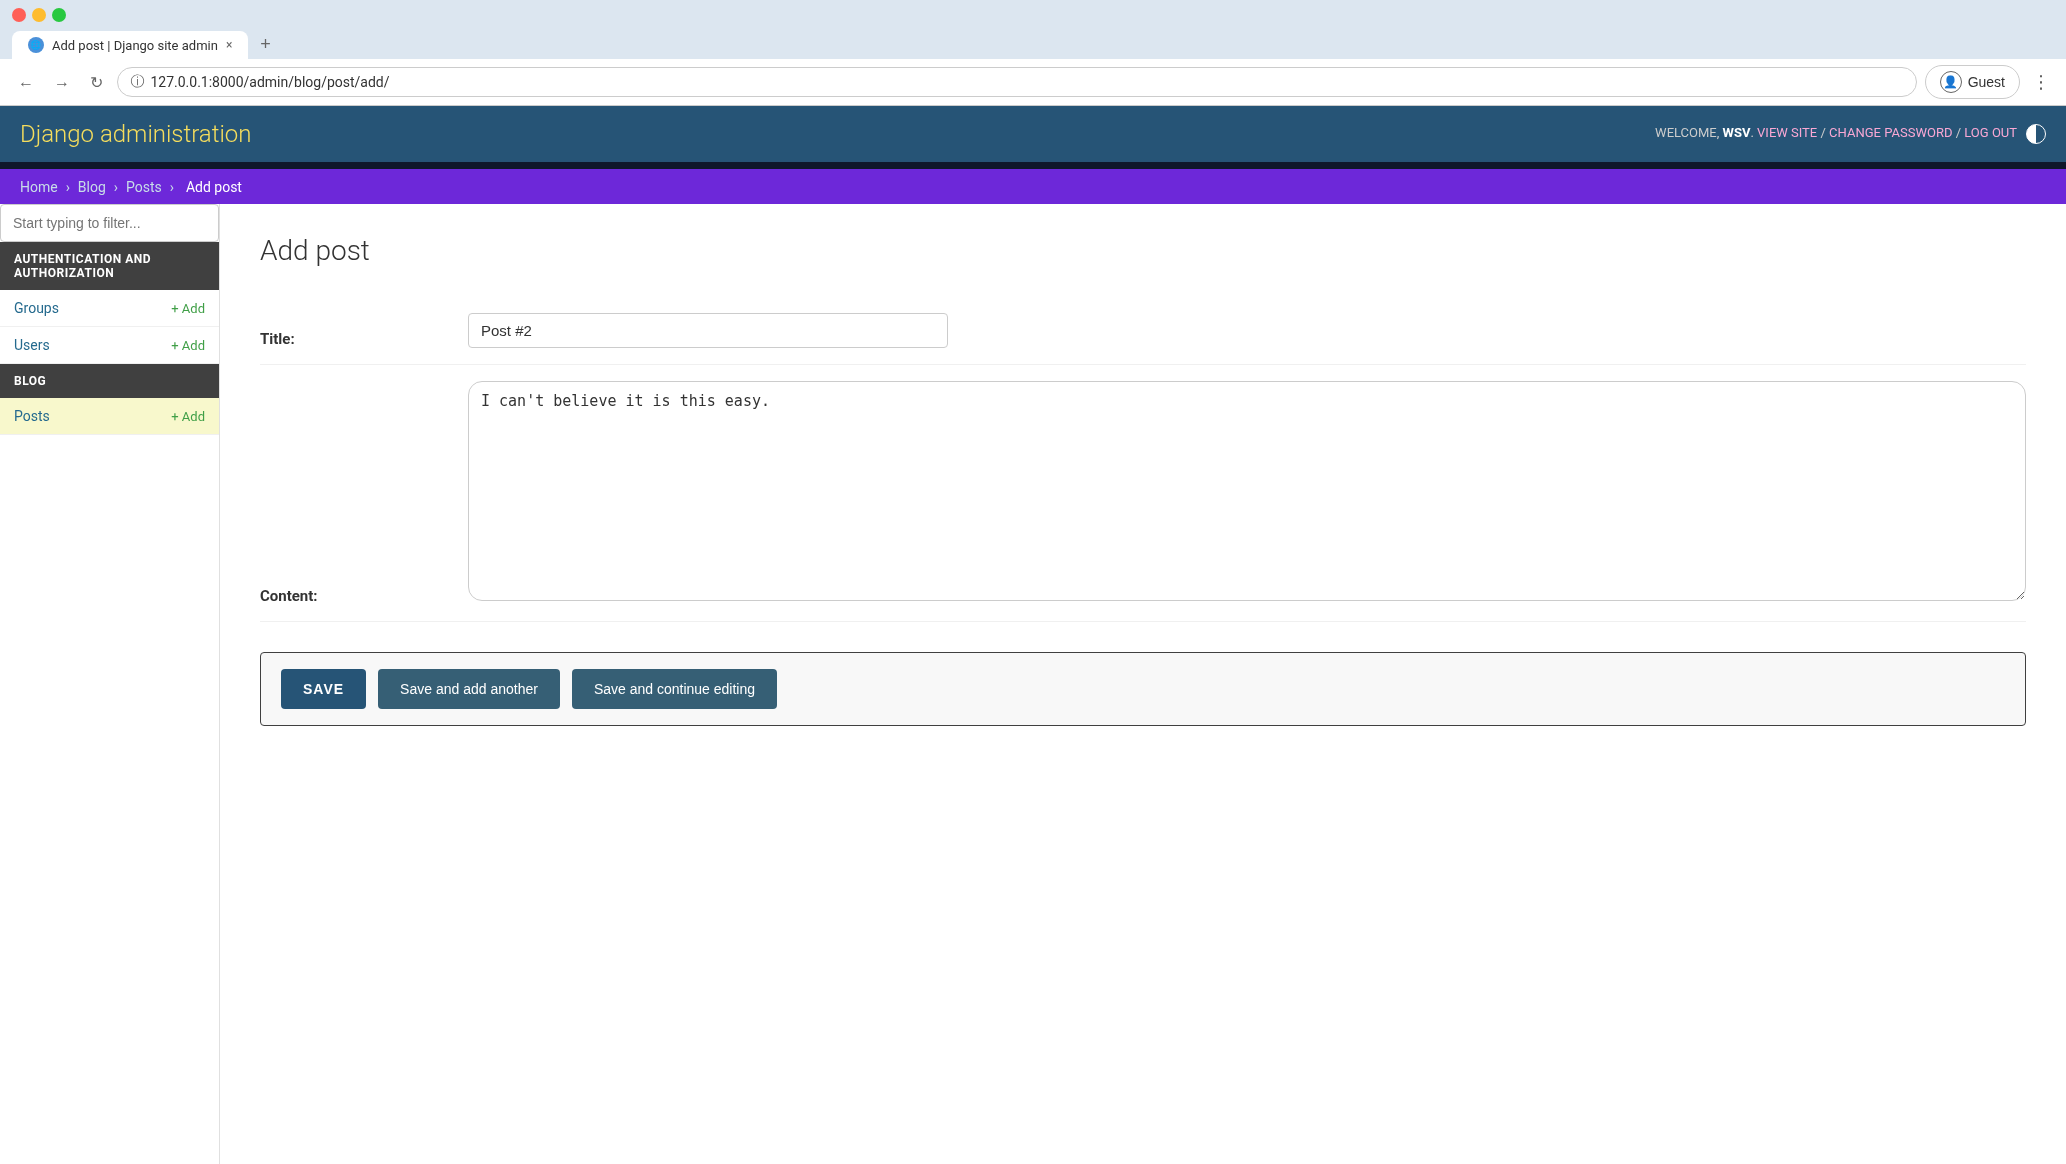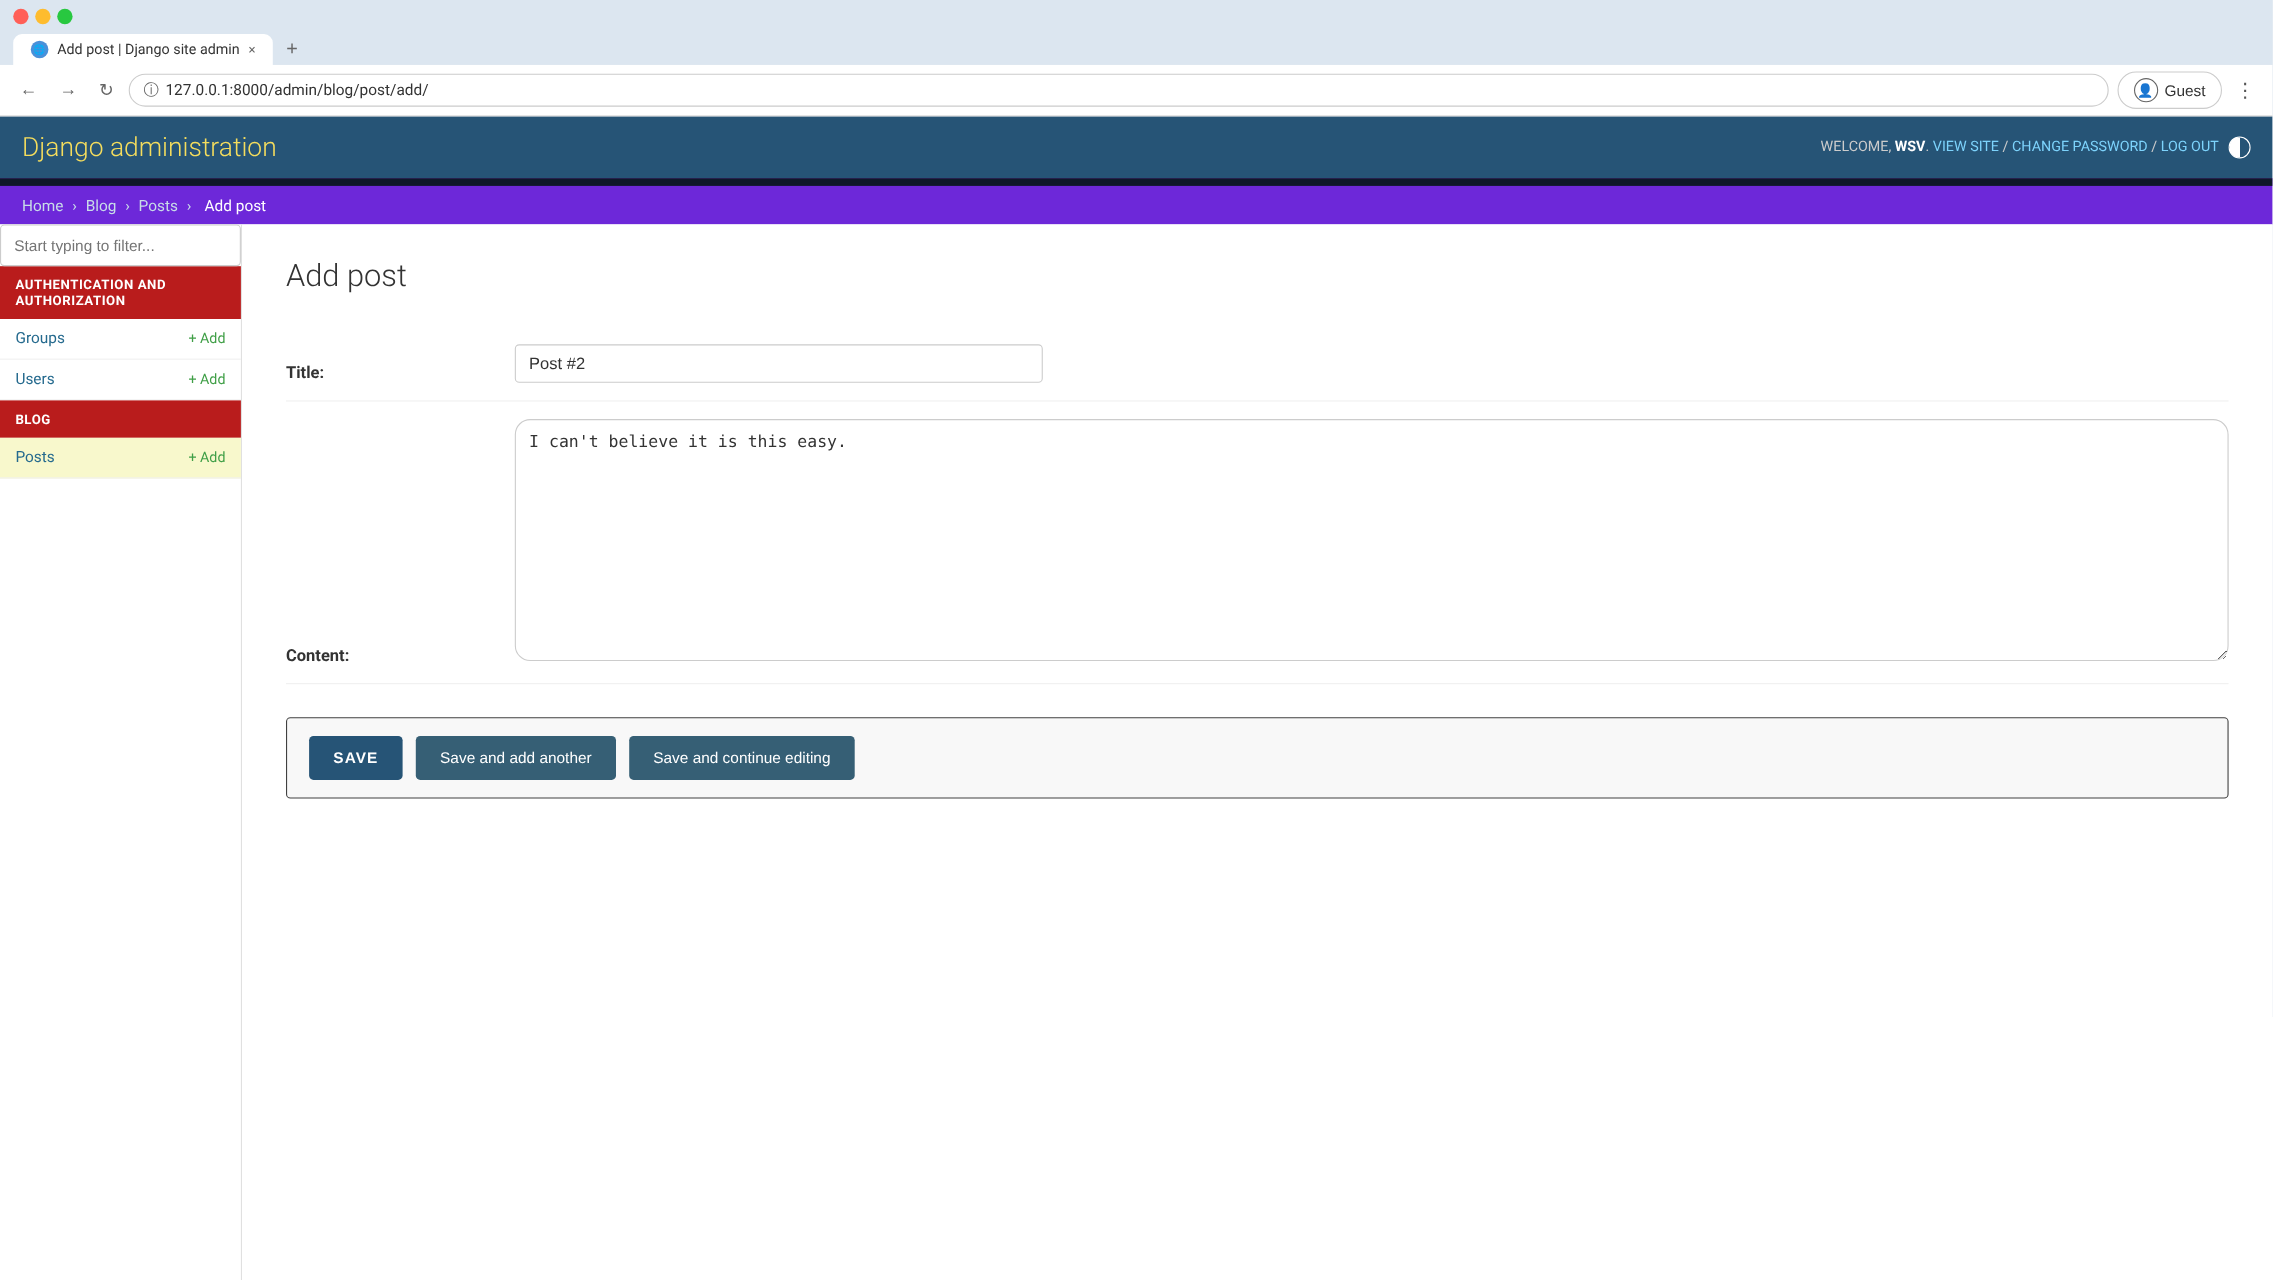--- a/index.html
+++ b/index.html
@@ -30,38 +30,38 @@
     .guest-icon { width: 22px; height: 22px; border-radius: 50%; border: 1px solid #666; display: flex; align-items: center; justify-content: center; font-size: 12px; }
     .menu-btn { background: none; border: none; font-size: 18px; color: #555; cursor: pointer; padding: 4px; }
 
     
     .django-admin { background: white; min-height: calc(100vh - 90px); }
 
     
     .admin-header { background: #265476; padding: 14px 20px; display: flex; align-items: center; justify-content: space-between; }
     .admin-title { color: #f5dd5d; font-size: 24px; font-weight: 300; text-decoration: none; }
     .admin-user-tools { font-size: 13px; color: #ccc; }
-    .admin-user-tools a { color: #7dd3fc; text-decoration: none; }
+    .admin-user-tools a { color: #f9a8d4; text-decoration: none; }
     .admin-user-tools strong { color: #fff; }
     .theme-toggle { display: inline-block; width: 20px; height: 20px; border-radius: 50%; background: linear-gradient(to right, #fff 50%, #265476 50%); border: 1px solid #fff; margin-left: 6px; vertical-align: middle; cursor: pointer; }
 
     
     .breadcrumb { background: #6d28d9; padding: 8px 20px; border-top: 7px solid #0f172a; }
     .breadcrumb a { color: #c8dce8; font-size: 14px; text-decoration: none; }
     .breadcrumb span { color: #c8dce8; font-size: 14px; margin: 0 4px; }
     .breadcrumb .current { color: #fff; font-size: 14px; }
 
     
     .admin-body { display: flex; min-height: calc(100vh - 150px); }
 
     
     .sidebar { width: 220px; background: white; border-right: 1px solid #e0e0e0; padding: 0; flex-shrink: 0; position: relative; }
     .sidebar-filter { width: 100%; padding: 10px 12px; border: 1px solid #ccc; border-radius: 4px; font-size: 14px; color: #999; outline: none; margin: 0; box-sizing: border-box; }
     .sidebar-section { margin-top: 0; }
-    .sidebar-section-header { background: #b91c1c; color: white; padding: 10px 14px; font-size: 12px; font-weight: bold; letter-spacing: 0.5px; }
+    .sidebar-section-header { background: #404040; color: white; padding: 10px 14px; font-size: 12px; font-weight: bold; letter-spacing: 0.5px; }
     .sidebar-item { display: flex; align-items: center; justify-content: space-between; padding: 10px 14px; border-bottom: 1px solid #f0f0f0; cursor: pointer; }
     .sidebar-item.active { background: #f8f8cc; }
     .sidebar-item a { color: #256a8e; font-size: 14px; text-decoration: none; }
     .sidebar-item .add-link { color: #409f47; font-size: 13px; text-decoration: none; }
     .collapse-toggle { position: absolute; bottom: 20px; left: 0; padding: 8px 12px; color: #666; font-size: 16px; cursor: pointer; }
 
     
     .main-content { flex: 1; padding: 30px 40px; background: white; }
     .page-title { font-size: 28px; font-weight: 300; color: #333; margin-bottom: 30px; }
     .form-row { display: flex; align-items: flex-end; padding: 16px 0; border-bottom: 1px solid #f0f0f0; gap: 28px; }

